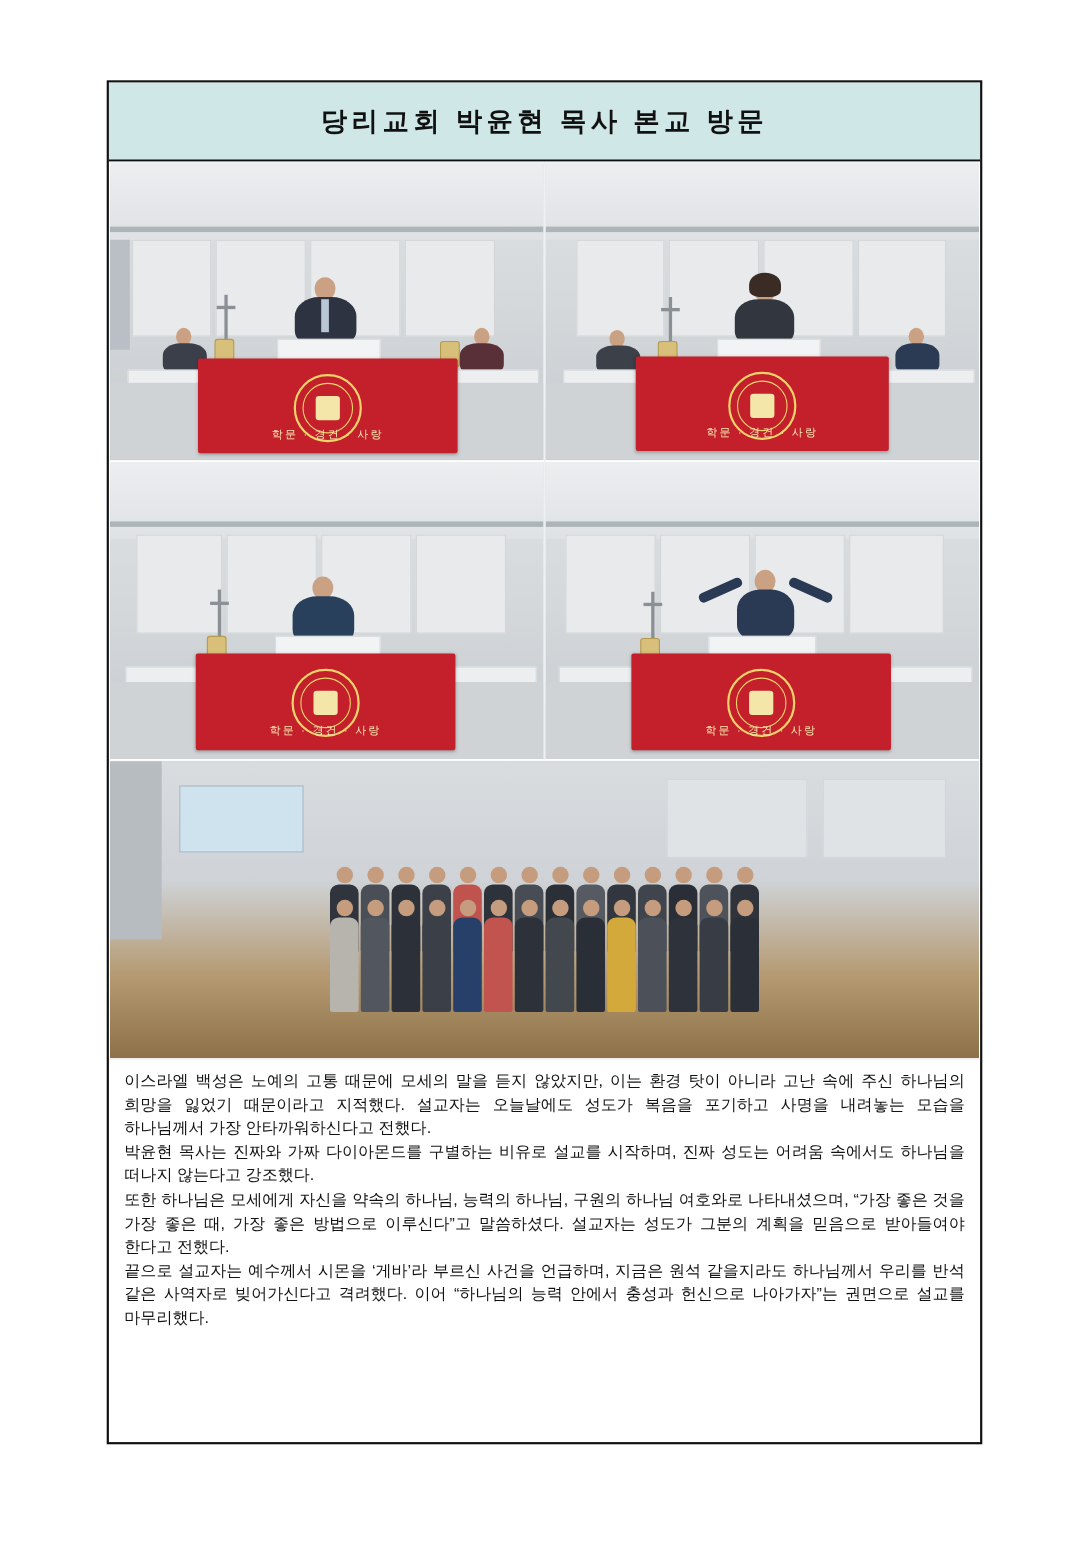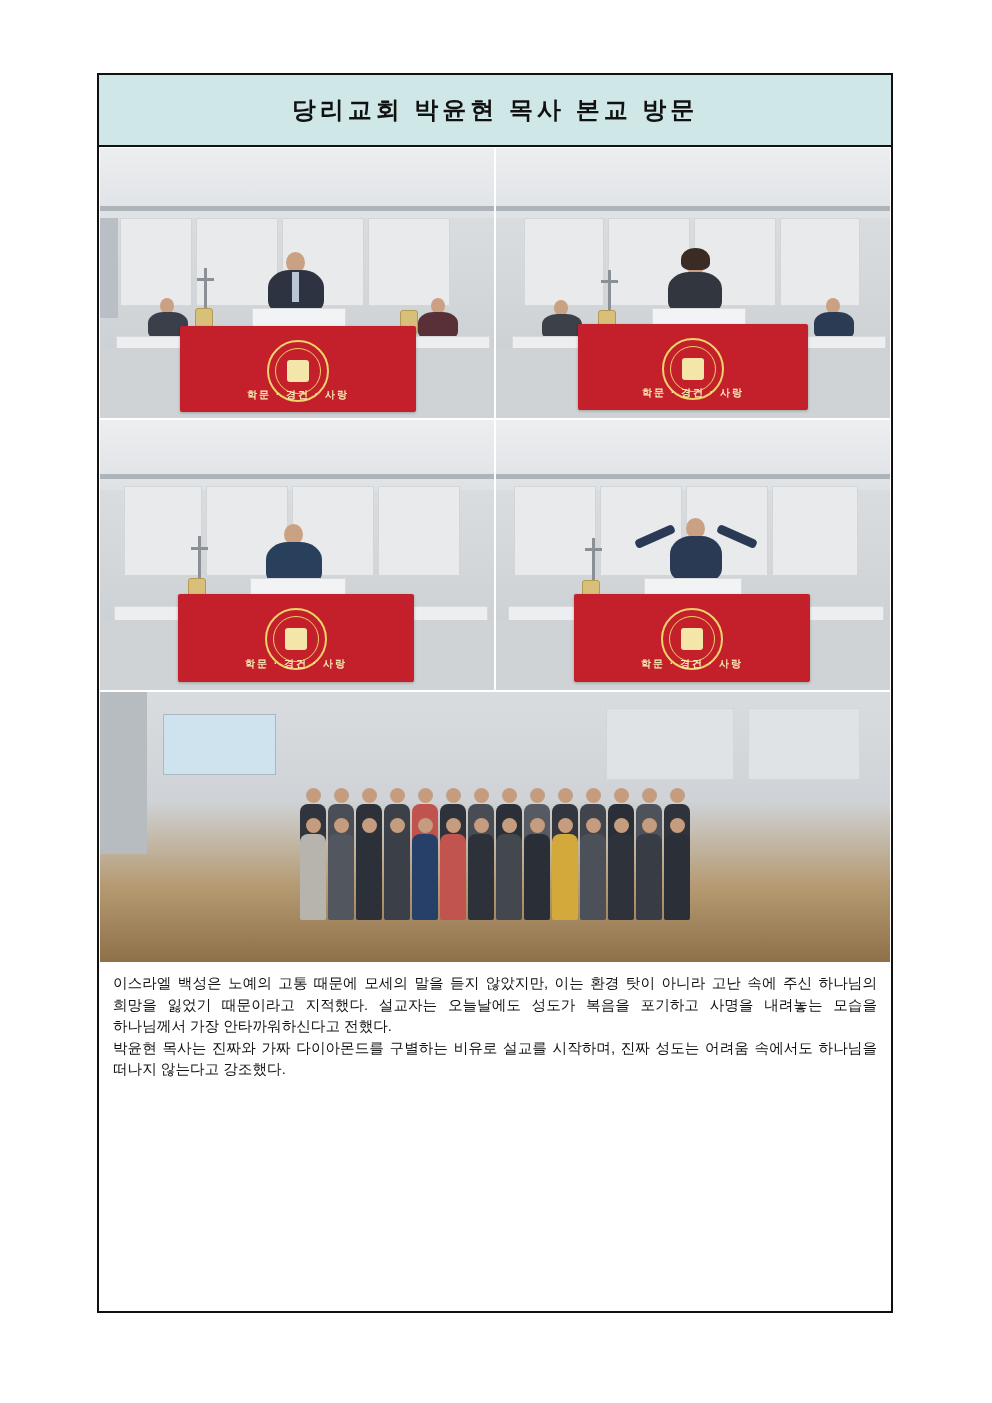--- a/index.html
+++ b/index.html
@@ -70,21 +70,20 @@
   }
   .photo.full {
     width: 792px;
     height: 272px;
   }
   
   .scene {
     position: absolute;
     inset: 0;
     background: linear-gradient(#dfe2e4 0%, #d4d8db 48%, #c6cbcf 100%);
-    font-weight: bold;
   }
   .wall-panel {
     position: absolute;
     background: #e8eaec;
     border: 1px solid #d2d6d9;
   }
   .wall-dark {
     position: absolute;
     background: #b9bfc4;
   }
@@ -489,16 +488,18 @@
                 <div class="b" style="height:86px;background:#2a2f38;"></div>
               </div>
           </div>
         </div>
       </div>
     </div>
 
     <div class="body-text">
       <p>이스라엘 백성은 노예의 고통 때문에 모세의 말을 듣지 않았지만, 이는 환경 탓이 아니라 고난 속에 주신 하나님의 희망을 잃었기 때문이라고 지적했다. 설교자는 오늘날에도 성도가 복음을 포기하고 사명을 내려놓는 모습을 하나님께서 가장 안타까워하신다고 전했다.</p>
       <p>박윤현 목사는 진짜와 가짜 다이아몬드를 구별하는 비유로 설교를 시작하며, 진짜 성도는 어려움 속에서도 하나님을 떠나지 않는다고 강조했다.</p>
+      <p>또한 하나님은 모세에게 자신을 약속의 하나님, 능력의 하나님, 구원의 하나님 여호와로 나타내셨으며, “가장 좋은 것을 가장 좋은 때, 가장 좋은 방법으로 이루신다”고 말씀하셨다. 설교자는 성도가 그분의 계획을 믿음으로 받아들여야 한다고 전했다.</p>
+      <p>끝으로 설교자는 예수께서 시몬을 ‘게바’라 부르신 사건을 언급하며, 지금은 원석 같을지라도 하나님께서 우리를 반석 같은 사역자로 빚어가신다고 격려했다. 이어 “하나님의 능력 안에서 충성과 헌신으로 나아가자”는 권면으로 설교를 마무리했다.</p>
     </div>
 
   </div>
 </div>
 
 </body></html>

